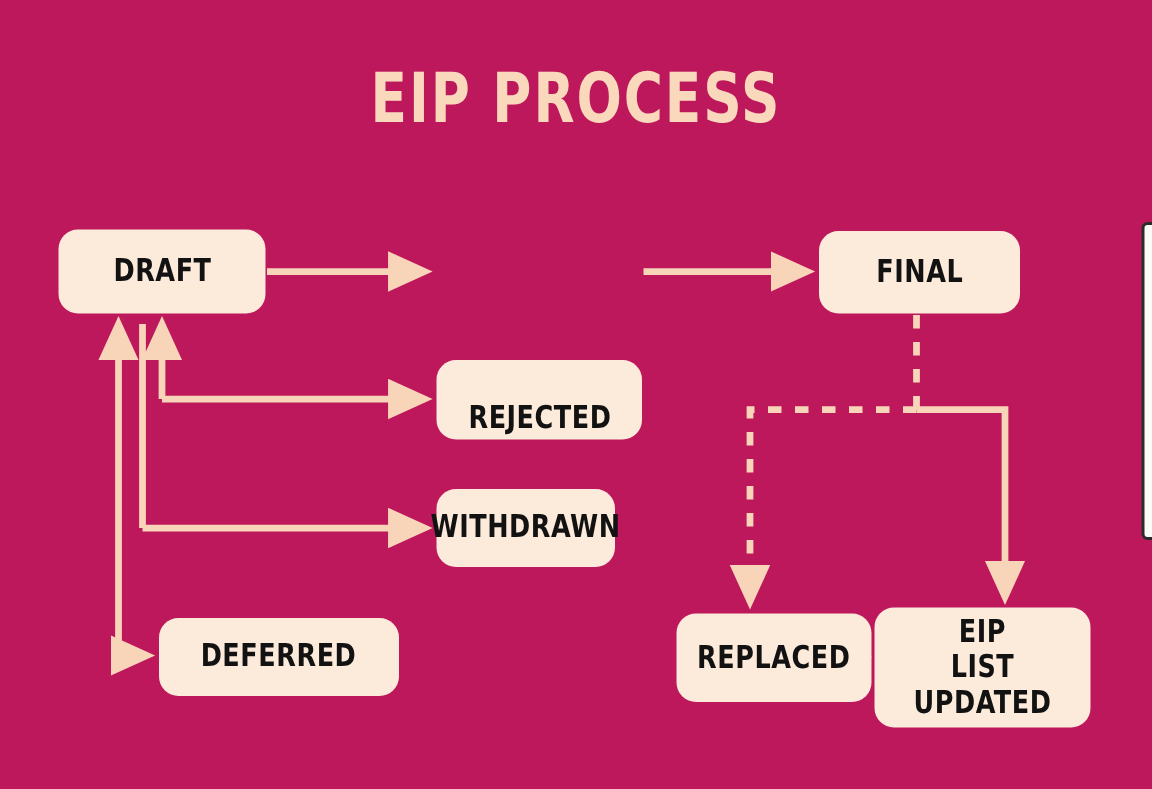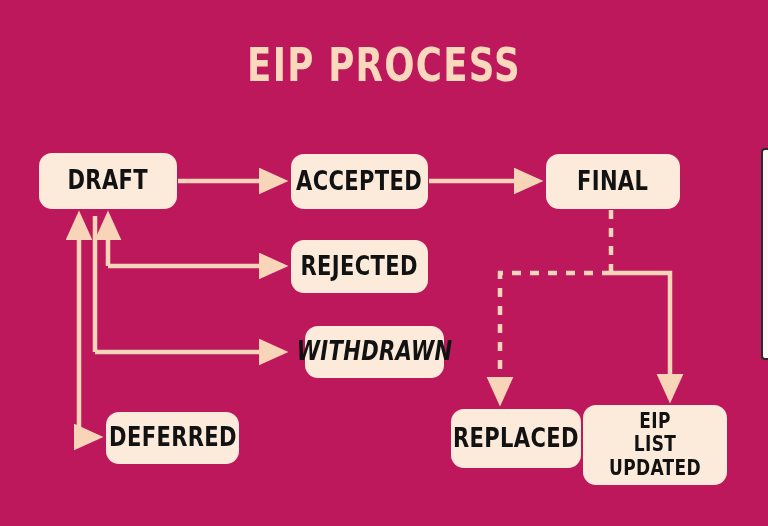--- a/index.html
+++ b/index.html
@@ -47,37 +47,37 @@
     position: absolute;
     background: #fceada;
     border-radius: 13px;
     display: flex;
     align-items: center;
     justify-content: center;
     text-align: center;
     color: #121212;
     font-family: "DejaVu Sans Condensed", "Liberation Sans Narrow", "Liberation Sans", sans-serif;
     font-weight: bold;
-    font-size: 26px;
+    font-size: 21px;
     letter-spacing: 0.4px;
     line-height: 1.12;
     box-sizing: border-box;
     padding: 2px 6px;
   }
   .node .lbl {
     transform: scaleX(0.9);
     transform-origin: center;
     white-space: pre-line;
   }
   #node-draft     { left: 39px;  top: 153px; width: 138px; height: 56px; }
   #node-accepted  { left: 291px; top: 154px; width: 137px; height: 55px; }
   #node-final     { left: 546px; top: 154px; width: 134px; height: 55px; text-align: right; }
-  #node-rejected  { left: 291px; top: 240px; width: 137px; height: 53px; }
-  #node-withdrawn { left: 305px; top: 326px; width: 139px; height: 52px; font-style: italic; }
-  #node-deferred  { left: 106px; top: 412px; width: 133px; height: 52px; }
+  #node-rejected  { left: 291px; top: 240px; width: 137px; height: 53px; align-items: flex-end; }
+  #node-withdrawn { left: 291px; top: 326px; width: 119px; height: 52px; }
+  #node-deferred  { left: 106px; top: 412px; width: 160px; height: 52px; }
   #node-replaced  { left: 451px; top: 409px; width: 130px; height: 59px; }
   #node-eiplist   { left: 583px; top: 405px; width: 144px; height: 80px; font-size: 21px; }
 
   #side-panel {
     position: absolute;
     left: 761px;
     top: 148px;
     width: 26px;
     height: 212px;
     background: #fdfbf8;
@@ -136,23 +136,20 @@
     </g>
 
     <g>
       <line x1="560" y1="438" x2="576" y2="438" stroke="#f8d5b8" stroke-width="4.5" marker-end="url(#ah)"></line>
     </g>
   </svg>
 
   <div class="node" id="node-draft">
     <span class="lbl">DRAFT</span>
   </div>
-  <div class="node" id="node-accepted">
-    <span class="lbl">ACCEPTED</span>
-  </div>
   <div class="node" id="node-final">
     <span class="lbl">FINAL</span>
   </div>
   <div class="node" id="node-rejected">
     <span class="lbl">REJECTED</span>
   </div>
   <div class="node" id="node-withdrawn">
     <span class="lbl">WITHDRAWN</span>
   </div>
   <div class="node" id="node-deferred">

